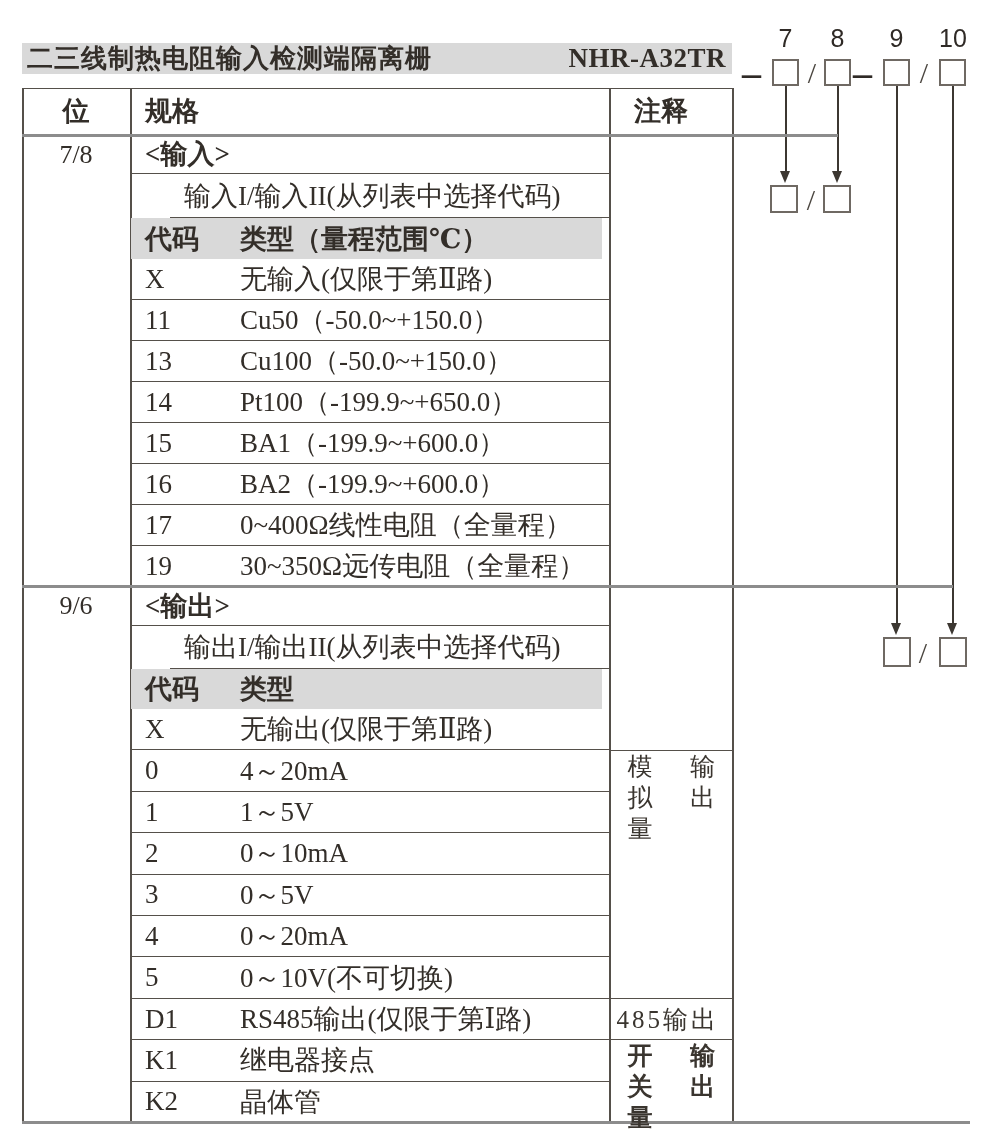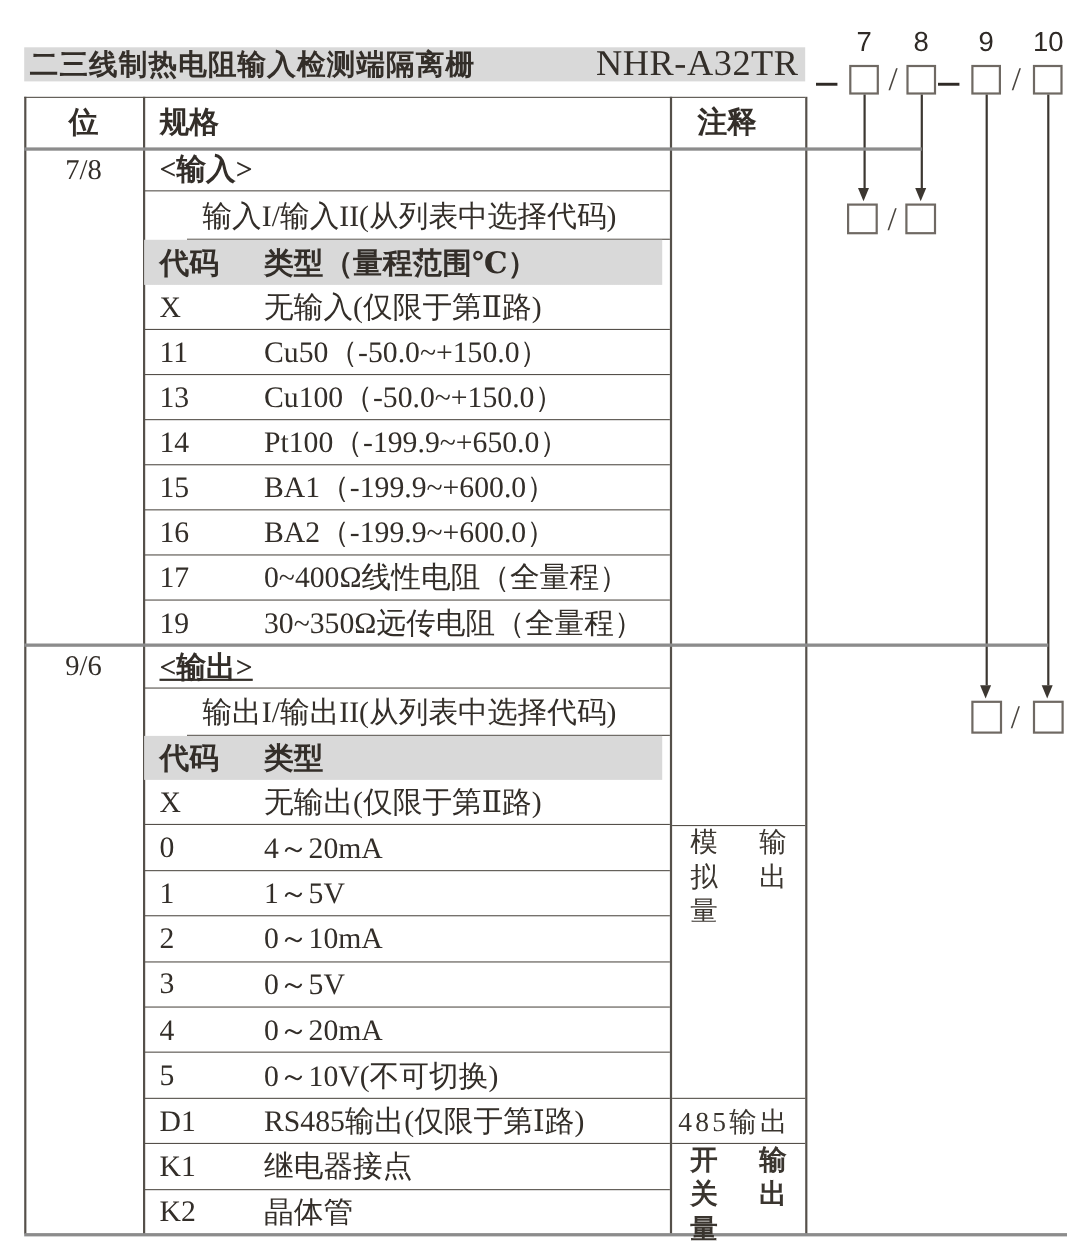--- a/index.html
+++ b/index.html
@@ -7,21 +7,21 @@
     position:relative;width:990px;height:1140px;background:#fff;overflow:hidden;
     font-family:"Liberation Serif","DejaVu Serif",serif;color:#332e29;
   }
   .abs{position:absolute;}
 
   
   .title-bar{left:22px;top:43px;width:710px;height:31px;background:#d9d9d9;
     display:flex;align-items:center;}
   .title-product{font-size:26px;font-weight:bold;letter-spacing:1px;padding-left:5px;white-space:nowrap;}
   .title-model{position:absolute;right:6px;top:0;height:31px;line-height:31px;
-    font-size:33px;font-weight:normal;letter-spacing:.5px;}
+    font-size:27px;font-weight:bold;letter-spacing:.5px;}
 
   
   .digit{top:24px;width:27px;height:28px;line-height:28px;text-align:center;
     font-family:"Liberation Sans","DejaVu Sans",sans-serif;font-size:25px;color:#2f2a26;}
 
   
   .cbox{width:23px;height:23px;border:2px solid #6f6963;background:#fff;}
   .slash{font-size:30px;color:#4a453f;width:24px;text-align:center;line-height:32px;}
   .dash{font-size:38px;font-weight:bold;line-height:10px;color:#2f2a26;}
 
@@ -35,21 +35,21 @@
   .pos-label{left:22px;width:108px;text-align:center;font-size:26px;}
 
   
   .rows{display:flex;flex-direction:column;left:131px;width:478px;}
   .row{display:flex;align-items:center;box-sizing:border-box;padding-left:14px;
     font-size:27px;white-space:nowrap;}
   .r-heading{height:39px;flex:none;font-weight:bold;border-bottom:1.5px solid #55504a;}
   .r-sub{height:44px;flex:none;border-bottom:1.5px solid #55504a;margin-left:39px;}
   .r-band{height:41px;flex:none;font-weight:bold;
     background:linear-gradient(#d9d9d9,#d9d9d9) left top / 471px 100% no-repeat;}
-  .rows-out .r-heading{height:40px;text-decoration:underline;}
+  .rows-out .r-heading{height:40px;}
   .rows-out .r-sub{height:43px;}
   .rows-out .r-band{height:40px;}
   .code-row{flex:1 1 0;}
   .code-row:not(:last-child){border-bottom:1.5px solid #55504a;}
   .code{width:95px;flex:none;}
   .type{flex:1;}
 
   
   .notes-col{left:610.5px;top:586px;width:121.5px;height:536px;display:flex;flex-direction:column;}
   .note-cell{box-sizing:border-box;font-size:25px;color:#3a352f;}

